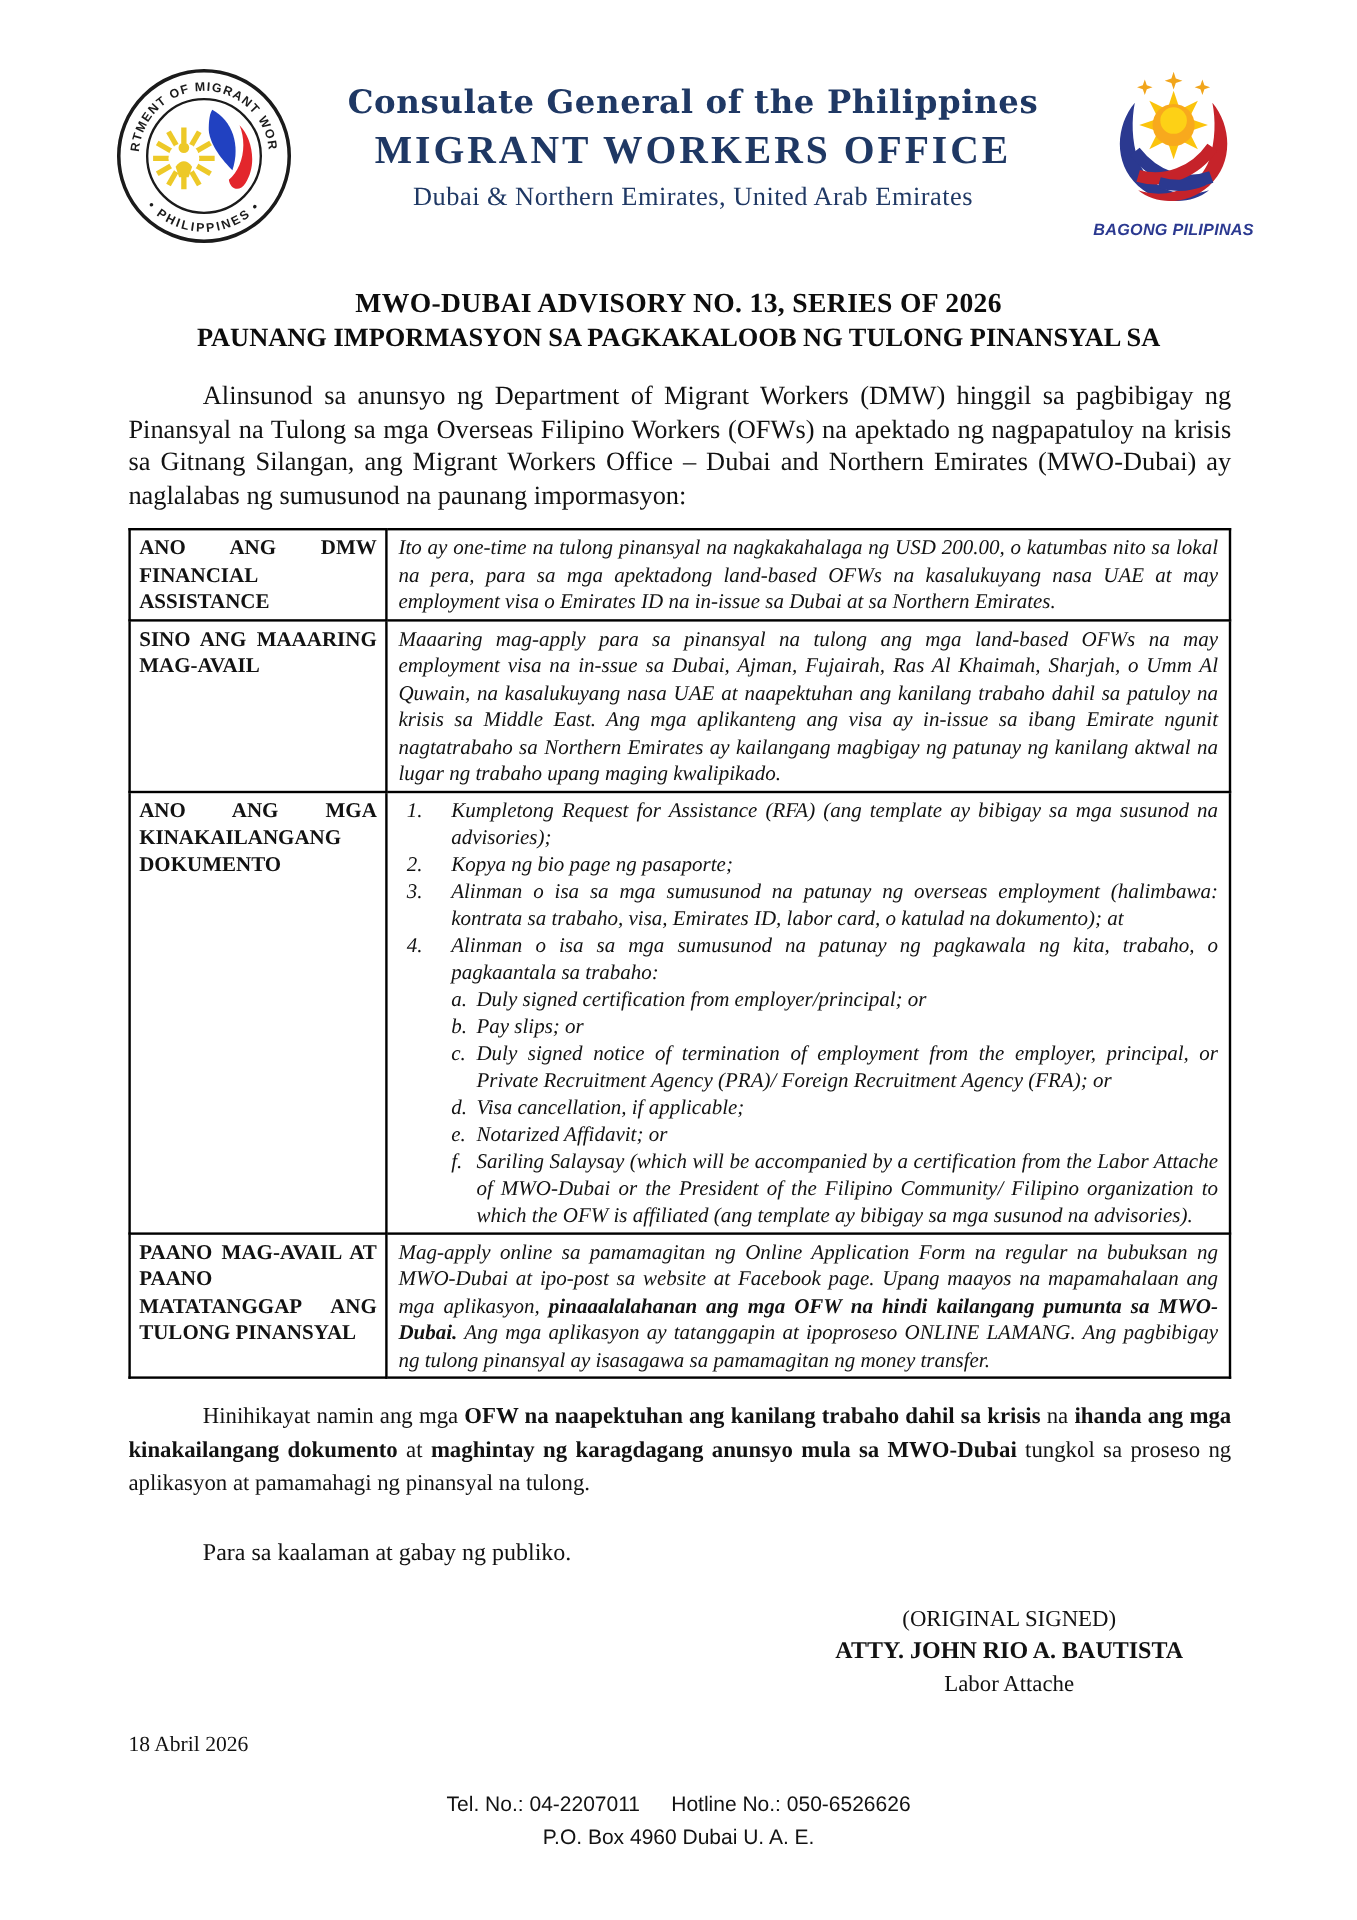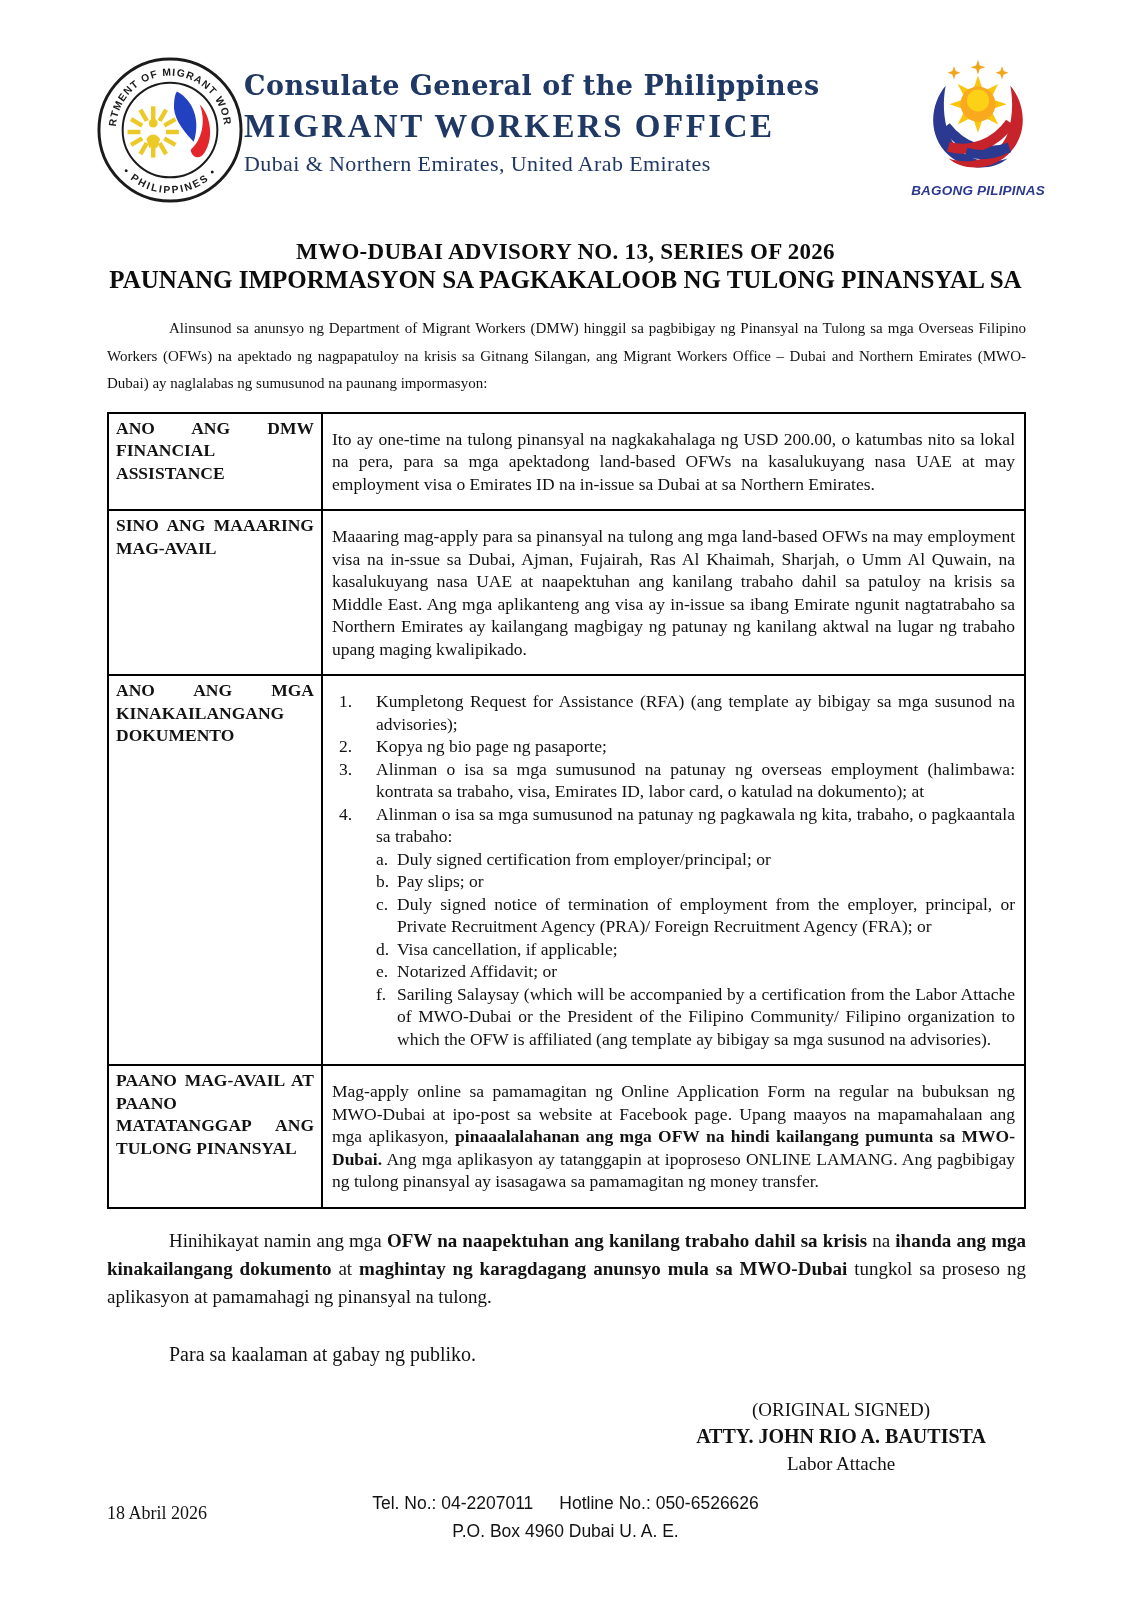--- a/index.html
+++ b/index.html
@@ -4,38 +4,38 @@
 <style>
   html,body { margin:0; padding:0; background:#e8e8e8; }
   .page {
     position:relative; width:1131px; height:1600px; margin:0 auto;
     background:#ffffff; color:#121212; overflow:hidden;
     font-family:"Liberation Serif","DejaVu Serif",serif;
   }
   
   .hdr { display:flex; align-items:flex-start; padding:56px 86px 0 96px; }
   .seal-wrap { flex:none; }
-  .hdr-center { flex:1; padding-top:14px; color:#1f3864; }
+  .hdr-center { flex:1; text-align:center; padding-top:14px; color:#1f3864; }
   .org1 { font-family:"DejaVu Serif",serif; font-size:27px; font-weight:700; letter-spacing:0.5px; }
   .org2 { font-size:33px; font-weight:700; letter-spacing:2.5px; margin-top:7px; white-space:nowrap; }
   .org3 { font-size:22px; margin-top:6px; letter-spacing:0.4px; }
   .hdr-right { flex:none; width:134px; text-align:center; padding-top:2px; }
   .bagong-label { font-family:"Liberation Sans","DejaVu Sans",sans-serif; font-weight:700; font-style:italic;
                   color:#2b3990; font-size:13.5px; letter-spacing:0.2px; margin-top:1px; white-space:nowrap; }
   
   .title-block { text-align:center; margin-top:30px; font-weight:700; color:#0d0d0d; }
   .title-line { line-height:28px; }
   .t1 { font-size:23px; letter-spacing:0.3px; }
-  .t2 { font-size:25px; }
+  .t2 { font-size:22px; }
   
-  .intro { margin:21px 105px 0 107px; text-align:justify; text-indent:62px; font-size:15px; line-height:27.5px; }
+  .intro { margin:21px 105px 0 107px; text-align:justify; text-indent:62px; font-size:22px; line-height:27.5px; }
   table.adv { margin:14px 0 0 107px; width:919px; border-collapse:collapse; table-layout:fixed; }
   table.adv td { border:2px solid #000; vertical-align:top; font-size:17.5px; line-height:22.5px; }
   td.lbl { width:198px; font-weight:700; text-align:justify; padding:3px 7px; font-size:18px; line-height:23px; }
-  td.val { padding:14px 9px; text-align:justify; }
+  td.val { padding:3px 9px; text-align:justify;font-style:italic; }
   td.val p { margin:0; text-align:justify; }
   .oli { display:flex; }
   .oli .n { flex:none; width:37px; padding-left:7px; }
   .oli .t { flex:1; text-align:justify; }
   .sub { display:flex; margin-left:44px; }
   .sub .sn { flex:none; width:21px; }
   .sub .st { flex:1; text-align:justify; }
   .closing { margin:18px 105px 0 107px; text-align:justify; text-indent:62px; font-size:19px; line-height:28px; }
   .public-note { margin:32px 105px 0 107px; text-indent:62px; font-size:20px; }
   .sig { width:380px; margin:30px 100px 0 auto; text-align:center; font-size:19px; line-height:27px; }

